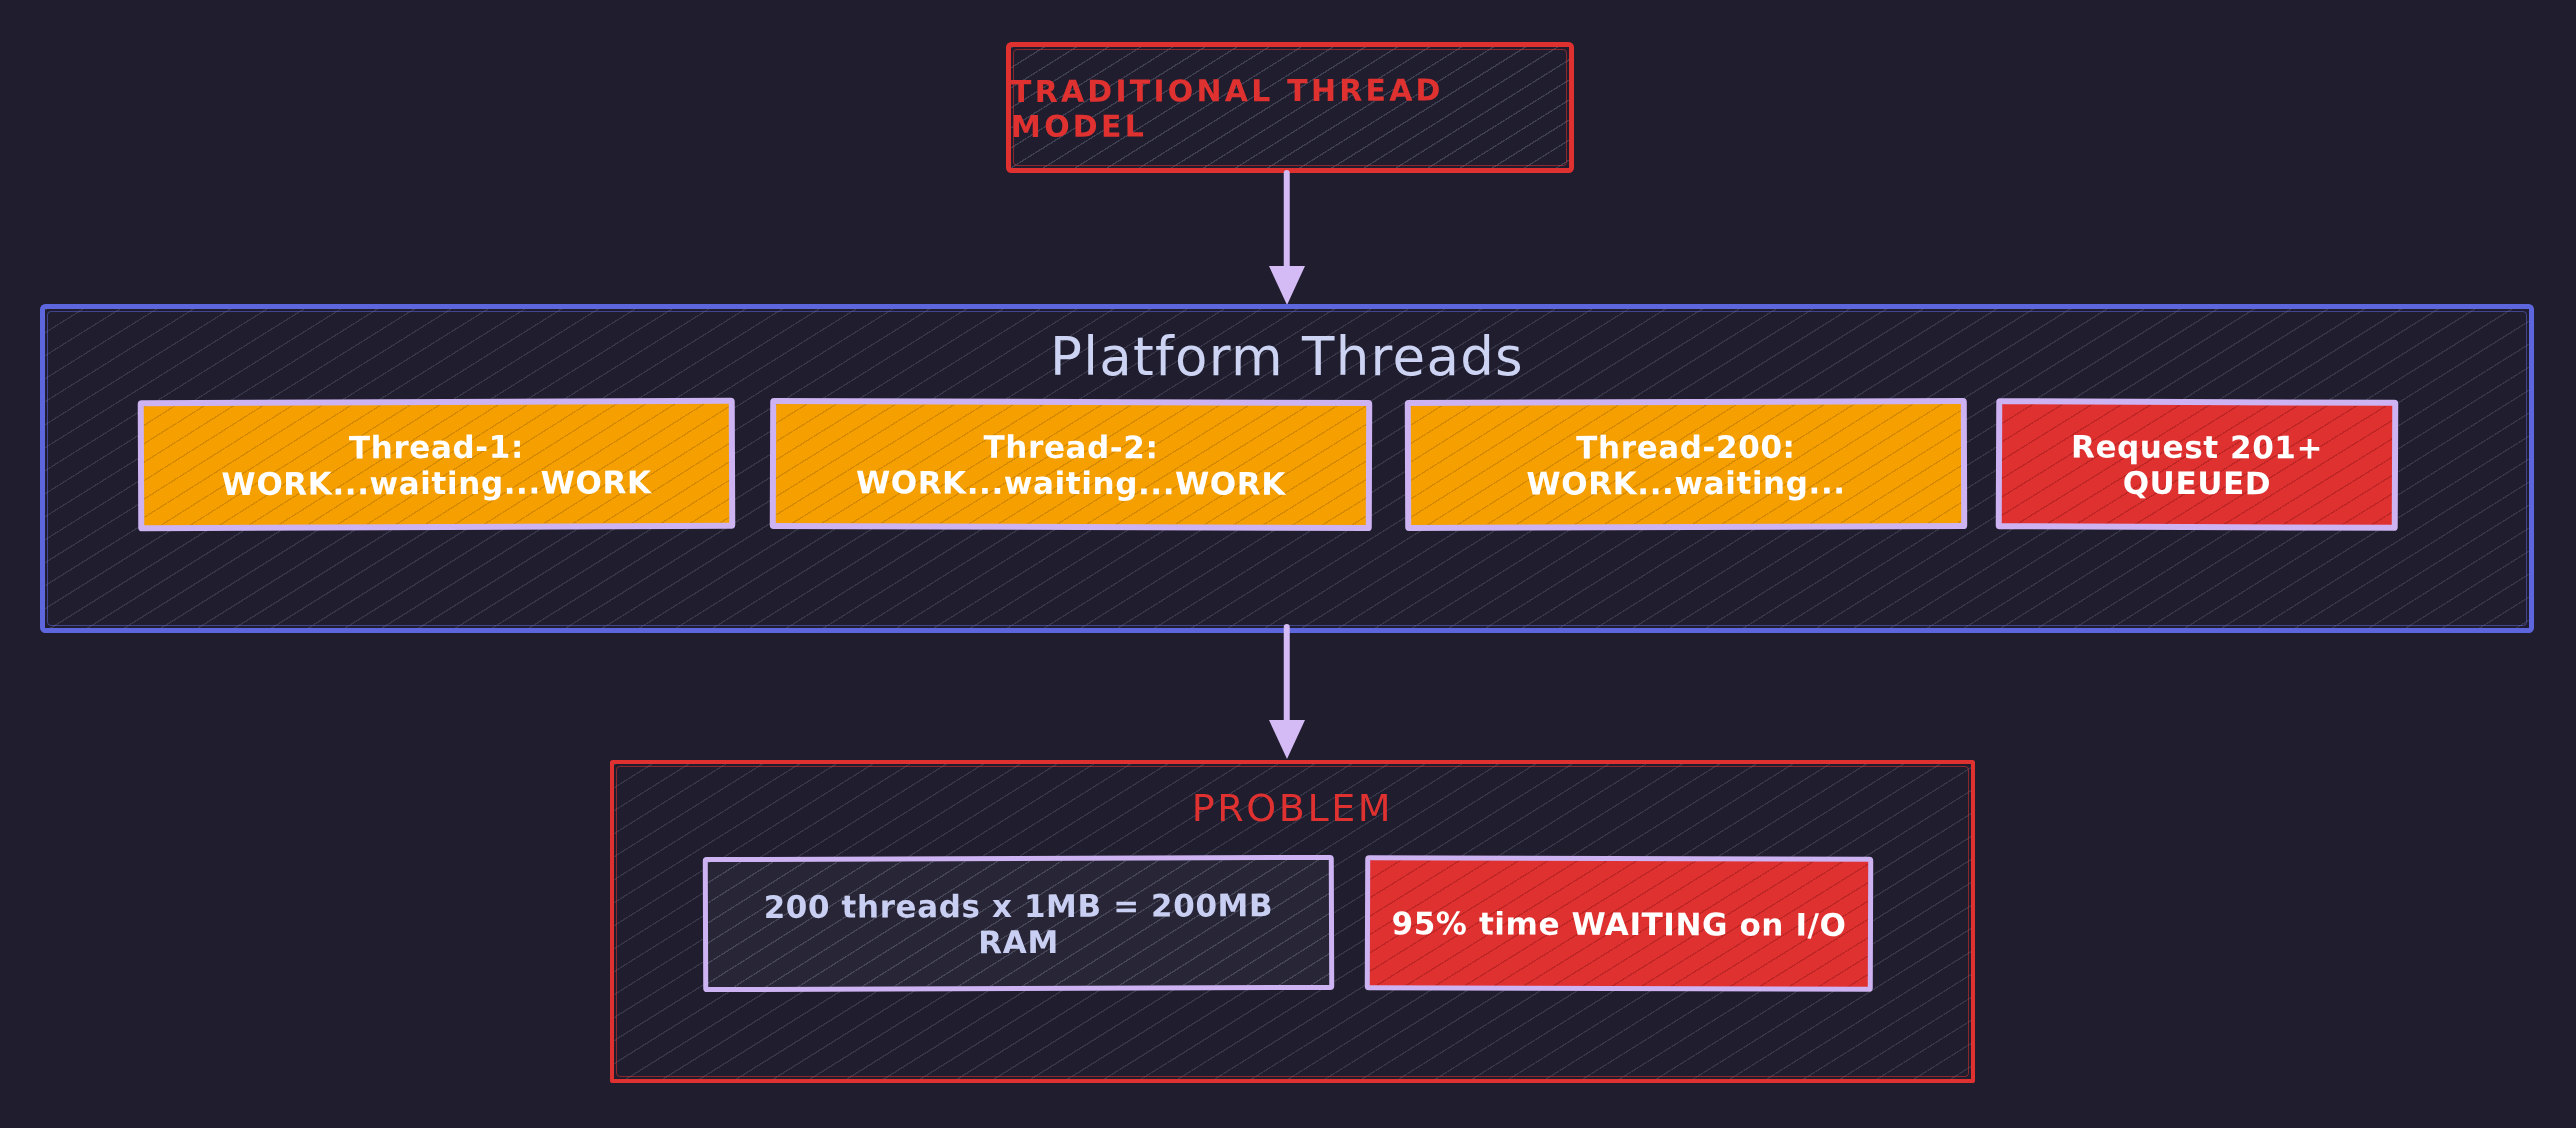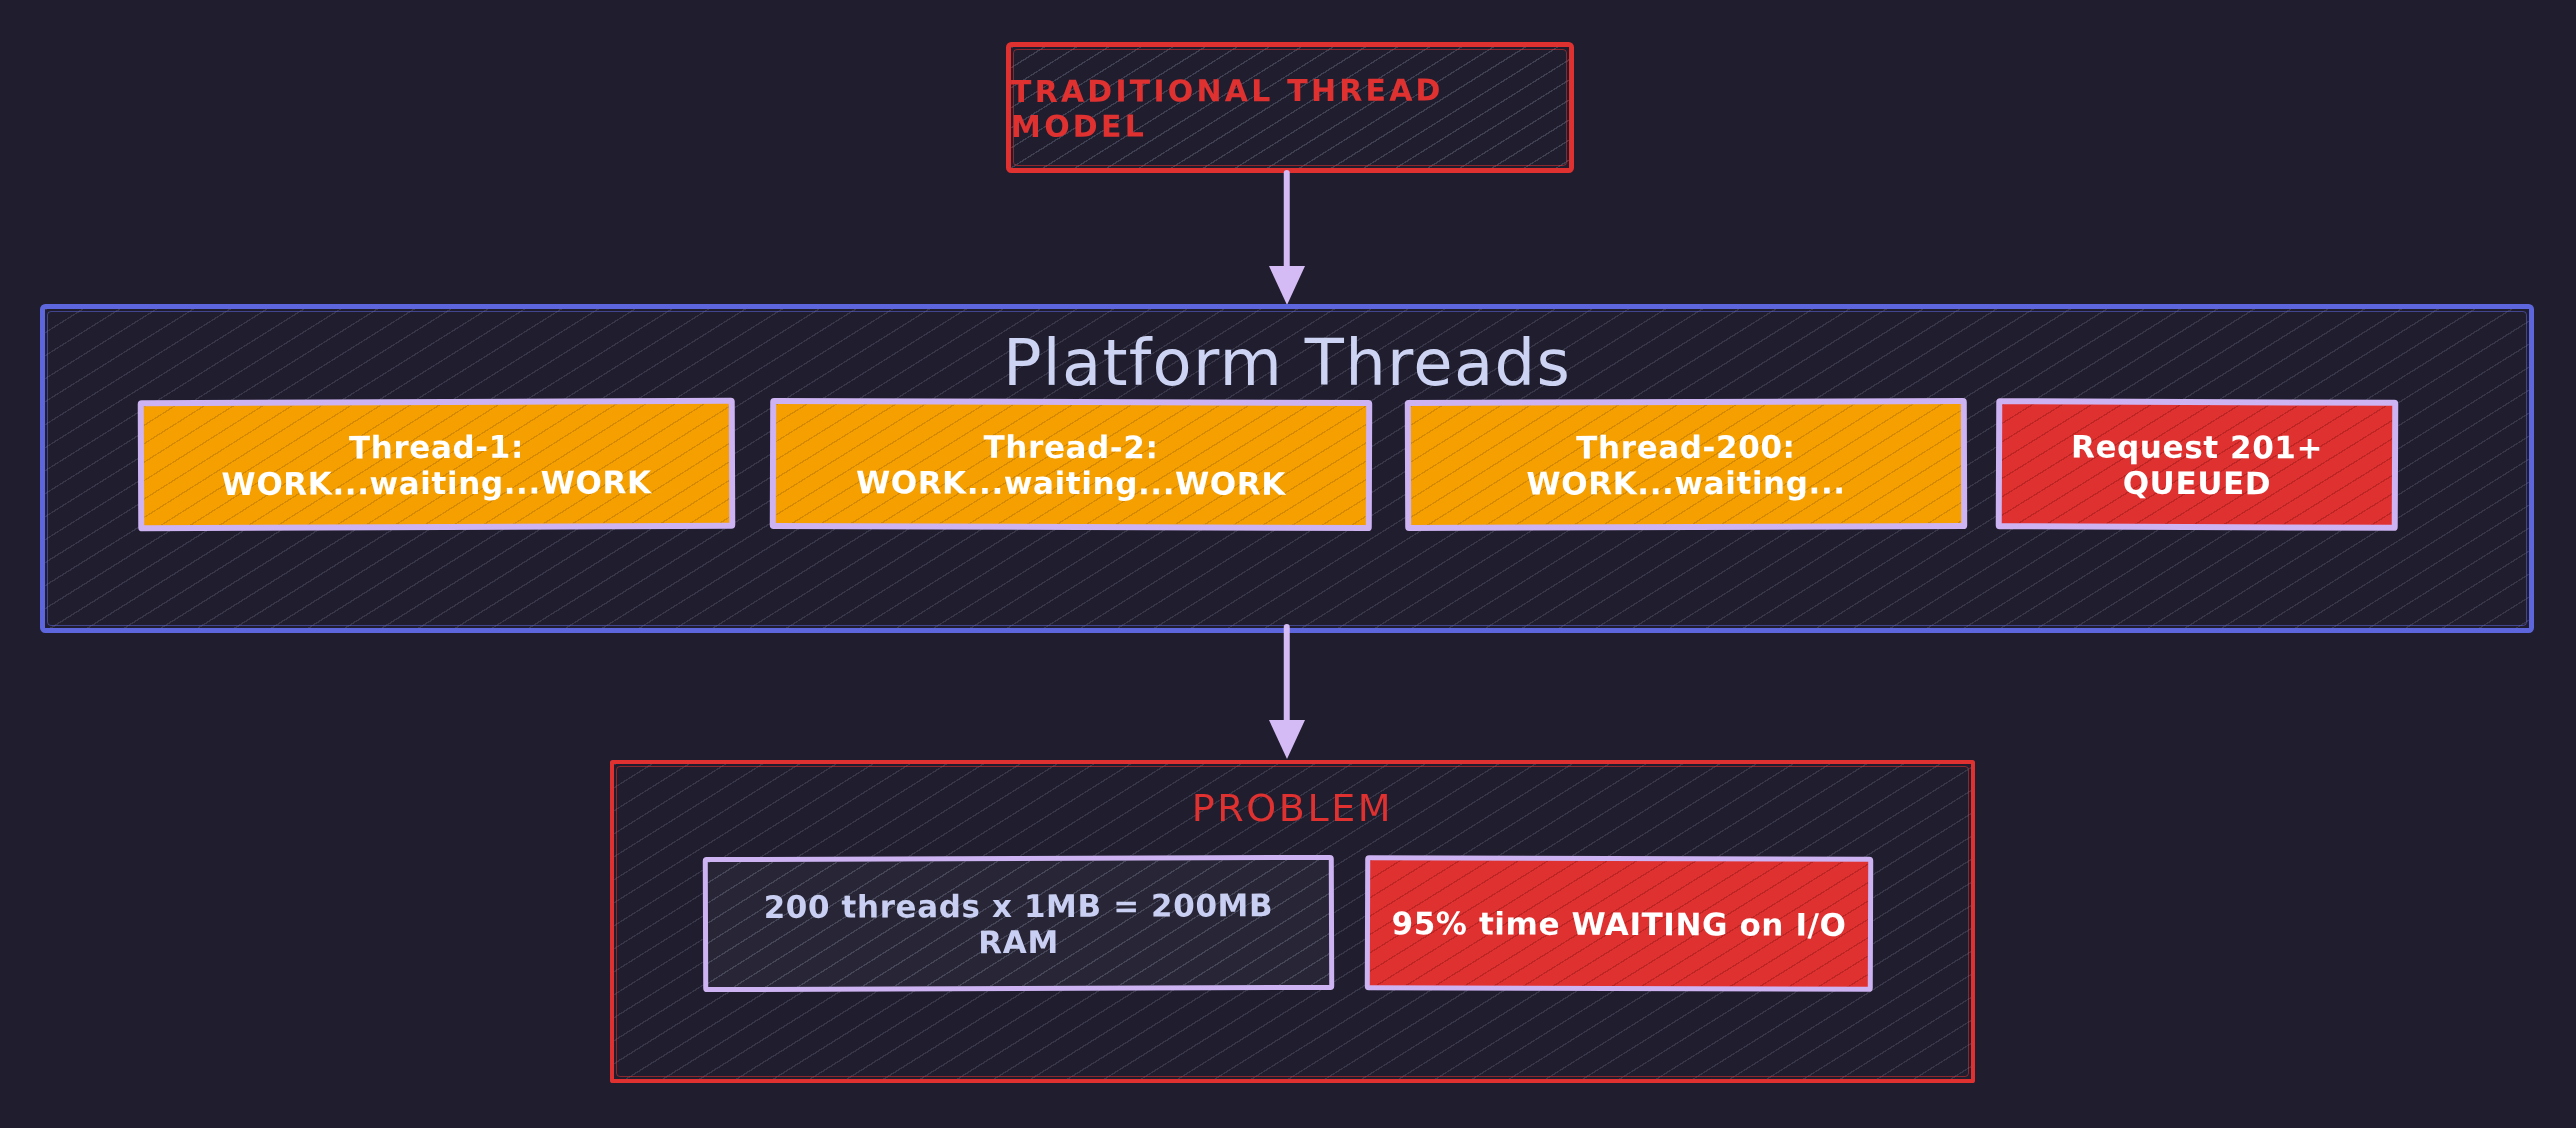--- a/index.html
+++ b/index.html
@@ -82,21 +82,21 @@
 
   
   #platform {
     left: 40px; top: 304px; width: 2494px; height: 329px;
     border: 5.2px solid #5d66dd;
     color: #5d66dd;
   }
   #platform-title {
     position: absolute; left: 0; top: 17px; width: 100%;
     text-align: center;
-    font-size: 64px; font-weight: 500; letter-spacing: 1.3px;
+    font-size: 53px; font-weight: 500; letter-spacing: 1.3px;
     color: #ccd3f3;
   }
 
   
   .inner-box {
     position: absolute;
     top: 399px; height: 131px;
     border: 6.5px solid #cdb3f2;
     border-radius: 3.9px;
     display: flex; align-items: center; justify-content: center;

